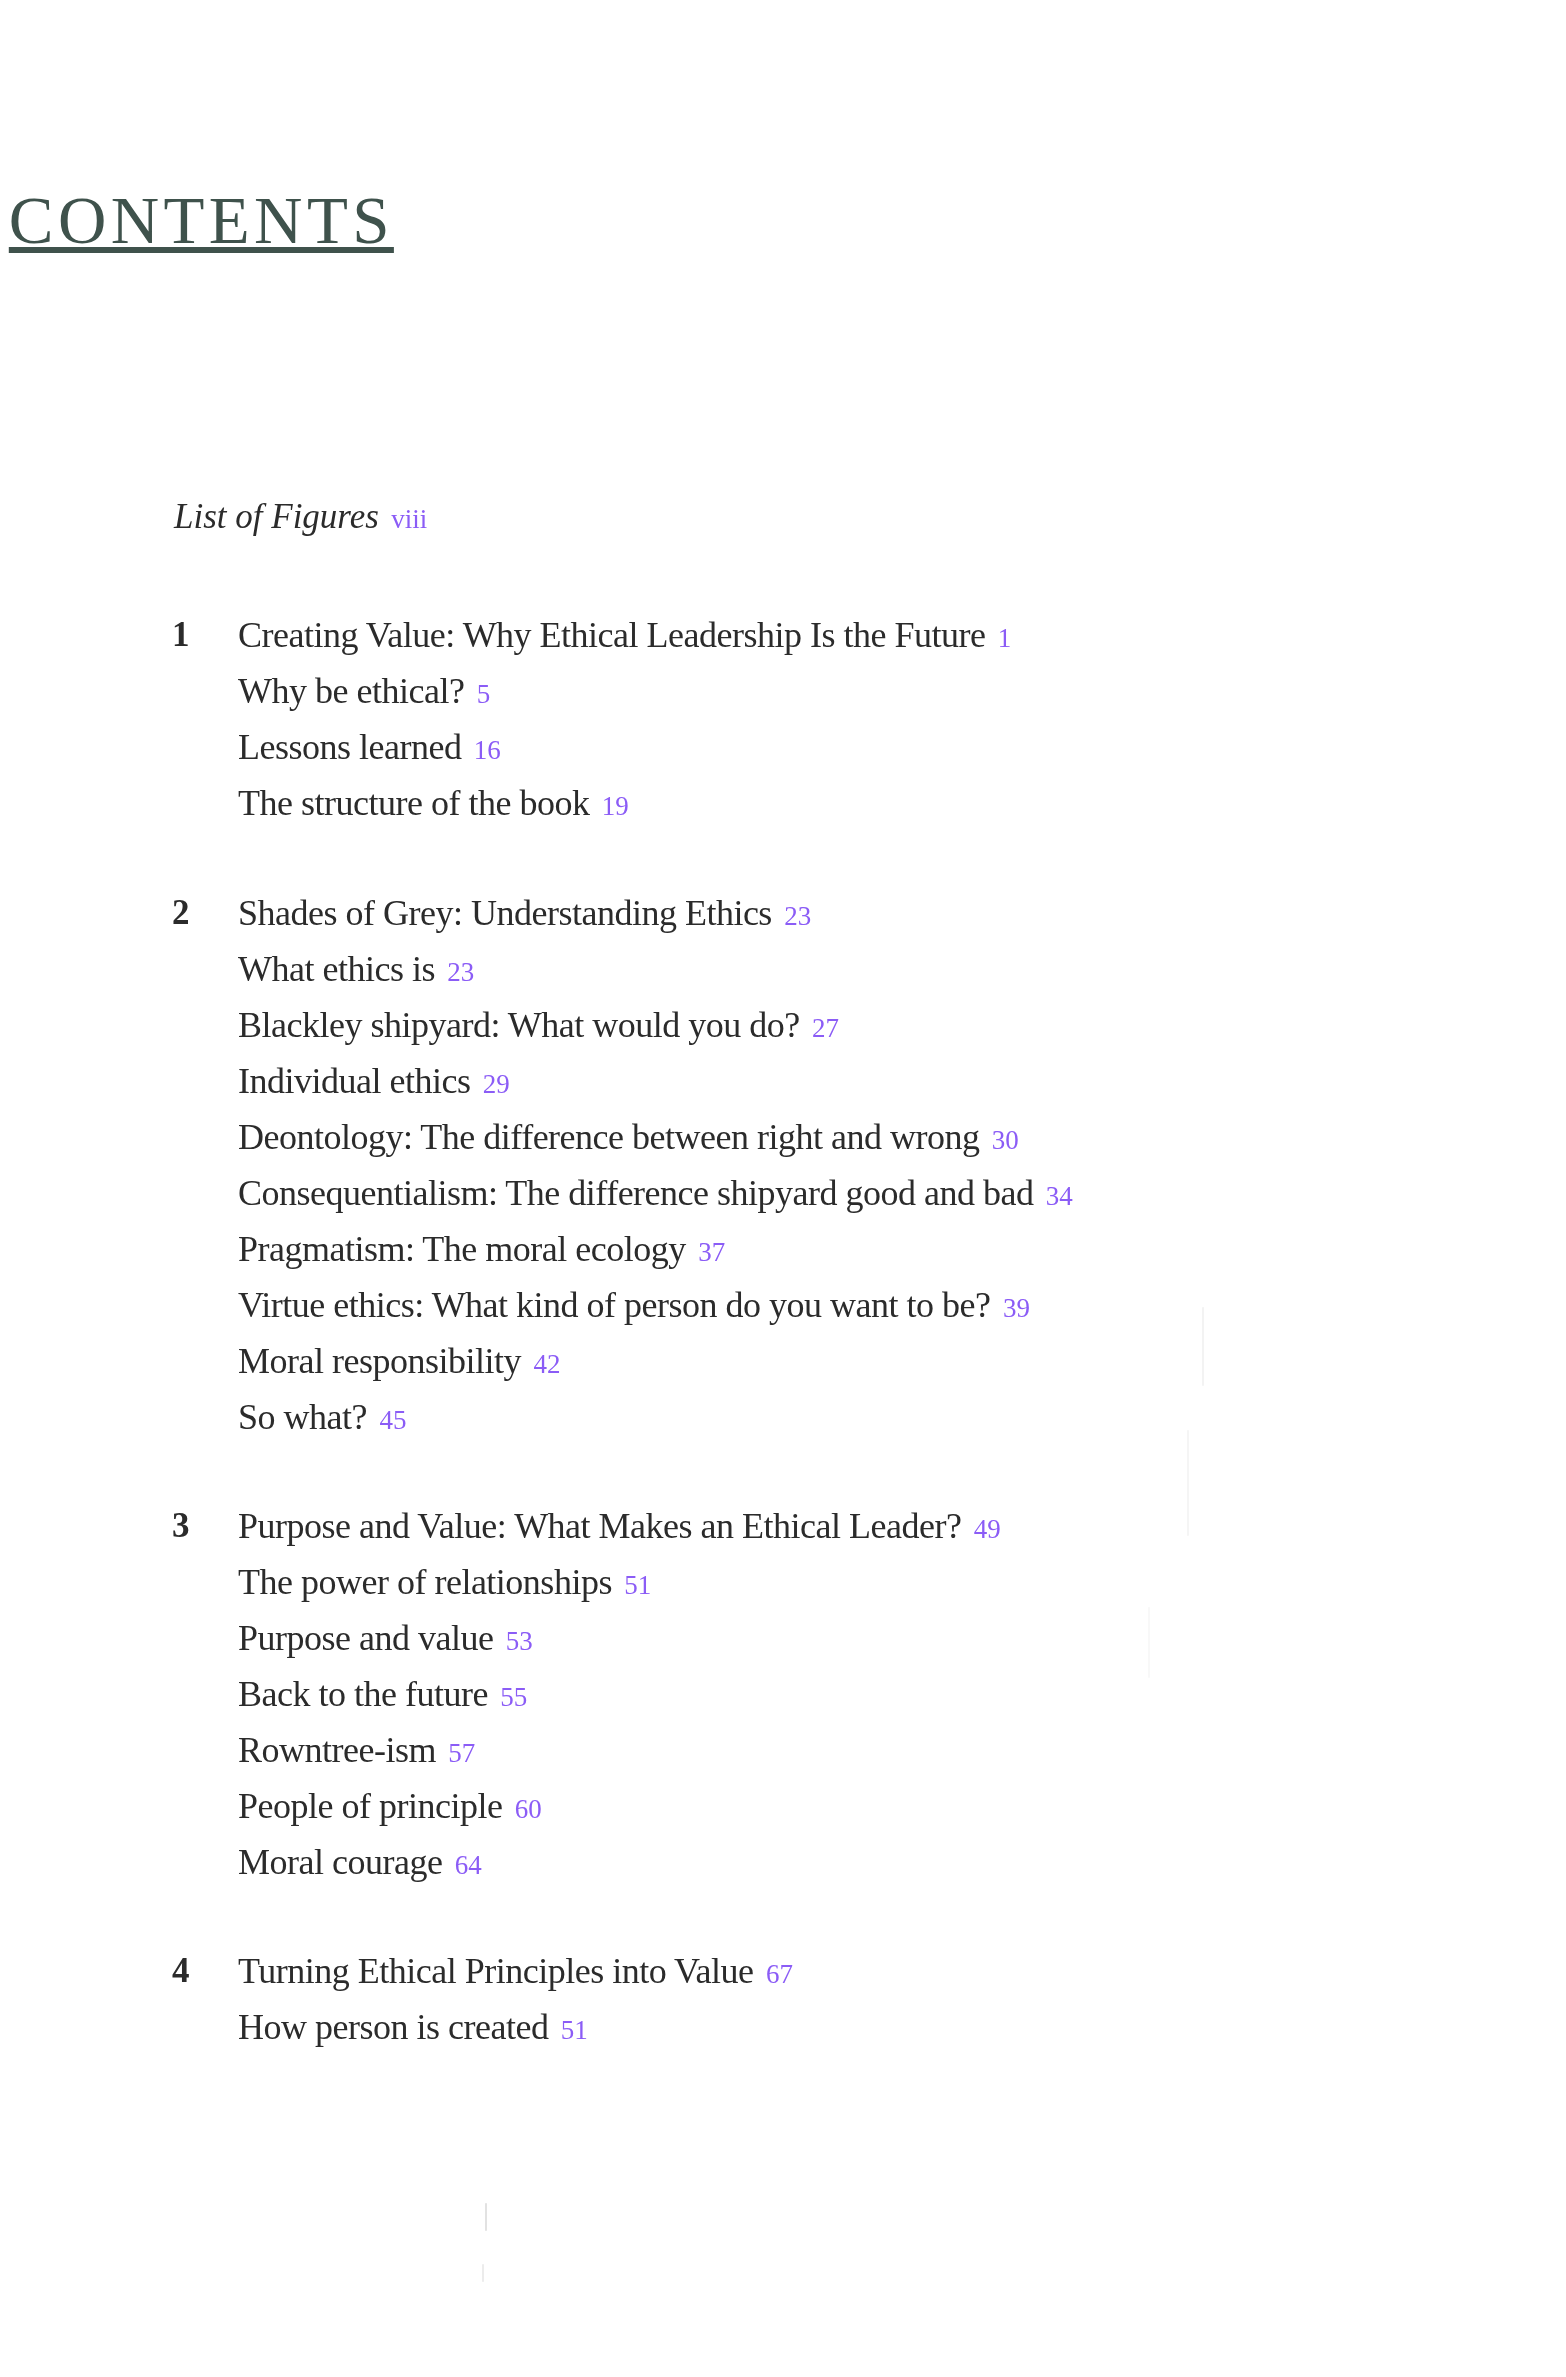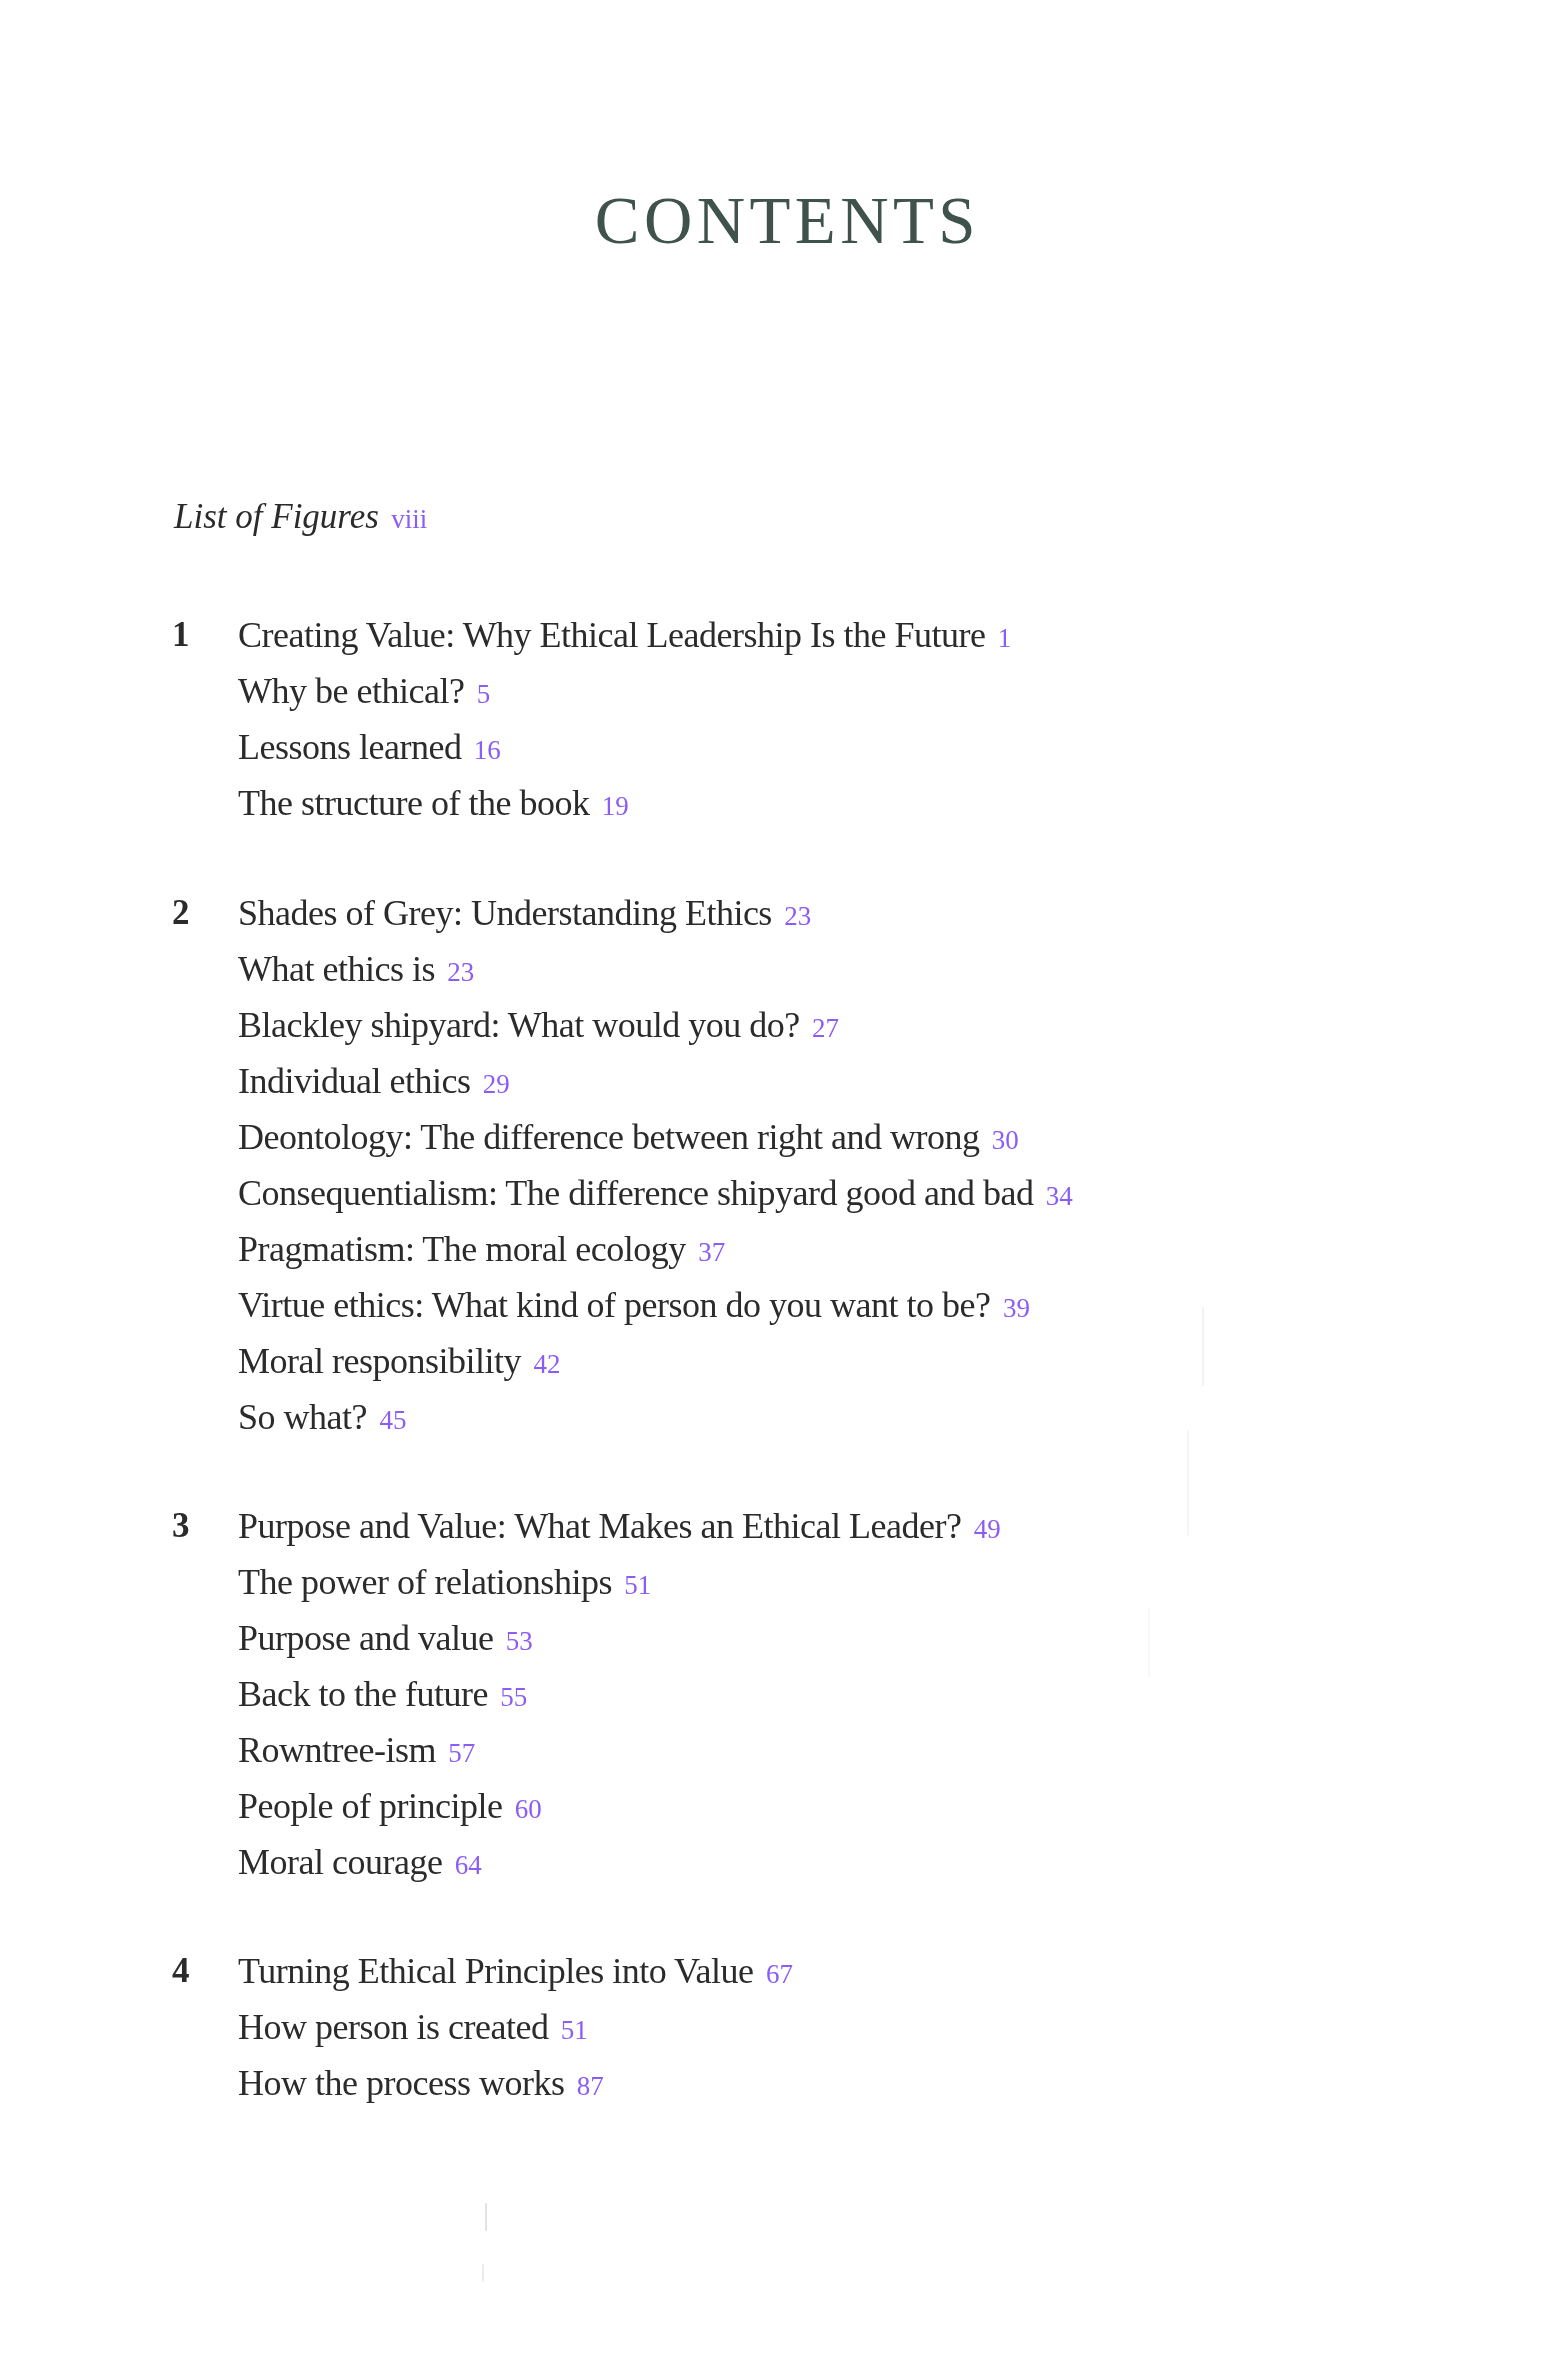--- a/index.html
+++ b/index.html
@@ -13,29 +13,30 @@
       position: relative;
       overflow: hidden;
       font-family: "Liberation Serif", "DejaVu Serif", serif;
       color: #2b2b2b;
     }
     .page-title {
       position: absolute;
       left: 0;
       width: 1566px;
       top: 187px;
-      text-align: center;
+      text-align: left;
       font-size: 67px;
       letter-spacing: 4.4px;
       color: #3f524c;
       font-weight: normal;
       margin: 0;
       line-height: 1;
       padding-left: 8.8px;
       box-sizing: border-box;
+      text-decoration: underline;
     }
     .front-matter {
       position: absolute;
       left: 174px;
       top: 499px;
       font-size: 35px;
       line-height: 1;
       white-space: nowrap;
     }
     .front-matter .label {
@@ -168,23 +169,20 @@
 </div>
 
 <div class="chapter" style="top:1943px;">
   <div class="chapter-row">
     <span class="chapter-num">4</span>
     <span class="entry"><span>Turning Ethical Principles into Value</span><span class="page-num">67</span></span>
   </div>
   <div class="section-row">
     <span class="entry"><span>How person is created</span><span class="page-num">51</span></span>
   </div>
-  <div class="section-row">
-    <span class="entry"><span>How the process works</span><span class="page-num">87</span></span>
-  </div>
 </div>
 
 <div class="scan-mark" style="left:1202px;top:1307px;height:79px;opacity:0.25;"></div>
 <div class="scan-mark" style="left:1187px;top:1430px;height:106px;opacity:0.2;"></div>
 <div class="scan-mark" style="left:1148px;top:1607px;height:71px;opacity:0.15;"></div>
 <div class="scan-mark" style="left:485px;top:2203px;height:28px;opacity:0.6;"></div>
 <div class="scan-mark" style="left:482px;top:2264px;height:17.7px;opacity:0.4;"></div>
 
 
 </body></html>

